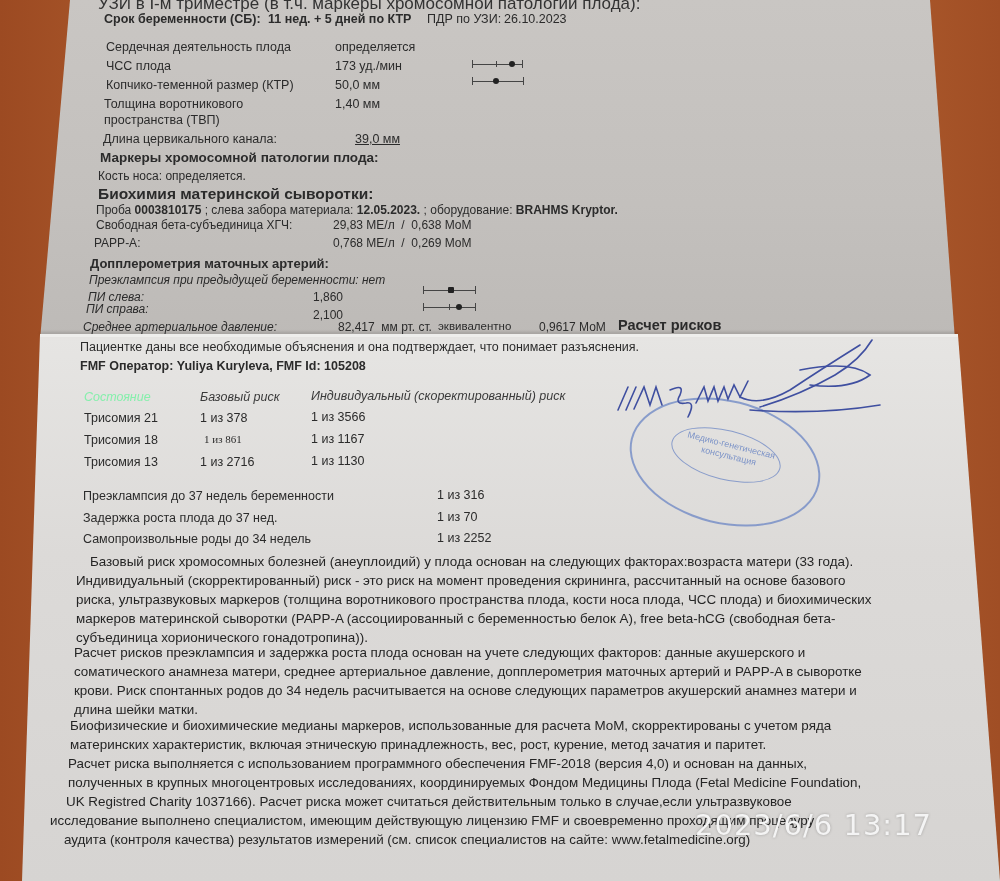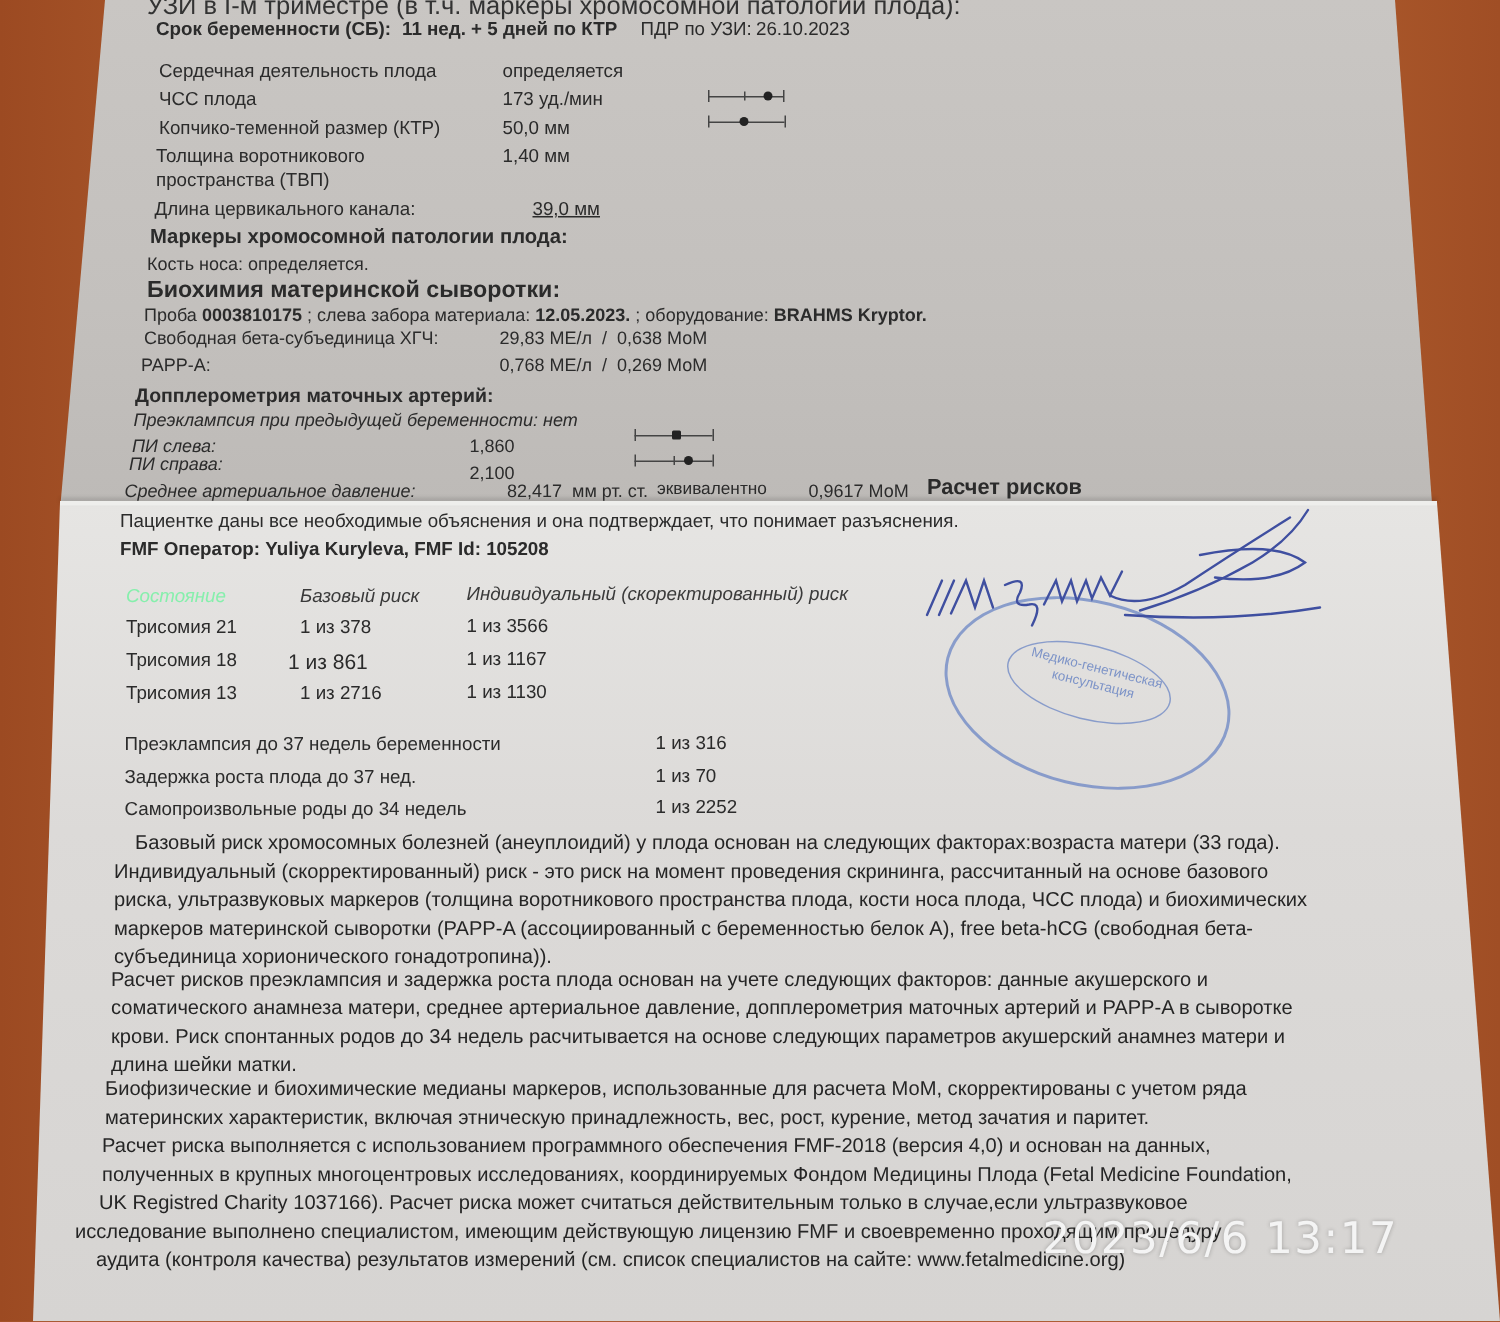--- a/index.html
+++ b/index.html
@@ -125,21 +125,21 @@
   <div class="t i" style="left:200px;top:390px;font-size:12.5px;color:#3a3a3a;">Базовый риск</div>
   <div class="t i" style="left:311px;top:389px;font-size:12.5px;color:#3a3a3a;">Индивидуальный (скоректированный) риск</div>
 
   <div>
     <div class="t" style="left:84px;top:411px;font-size:12.5px;">Трисомия 21</div>
     <div class="t" style="left:200px;top:411px;font-size:12.5px;">1 из 378</div>
     <div class="t" style="left:311px;top:410px;font-size:12.5px;">1 из 3566</div>
   </div>
   <div>
     <div class="t" style="left:84px;top:433px;font-size:12.5px;">Трисомия 18</div>
-    <div class="t" style="left:192px;top:433px;font-size:14px;">1 из 861</div>
+    <div class="t" style="left:204px;top:433px;font-size:11px;font-family:Liberation Serif, serif;">1 из 861</div>
     <div class="t" style="left:311px;top:432px;font-size:12.5px;">1 из 1167</div>
   </div>
   <div>
     <div class="t" style="left:84px;top:455px;font-size:12.5px;">Трисомия 13</div>
     <div class="t" style="left:200px;top:455px;font-size:12.5px;">1 из 2716</div>
     <div class="t" style="left:311px;top:454px;font-size:12.5px;">1 из 1130</div>
   </div>
 </div>
 
 <div>

